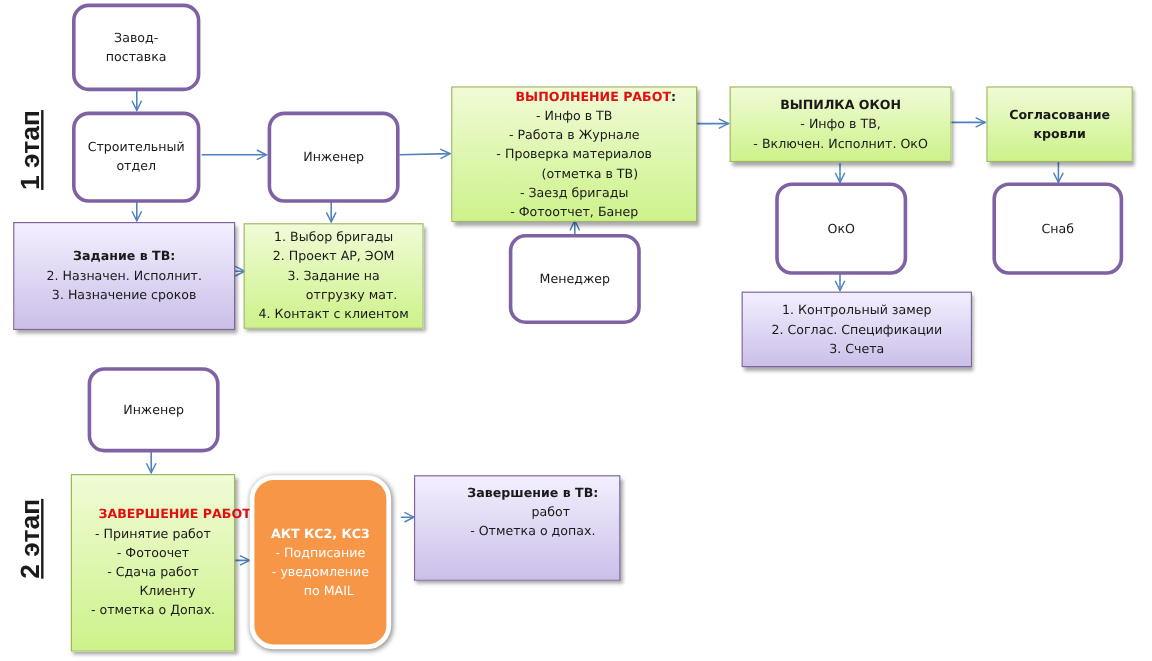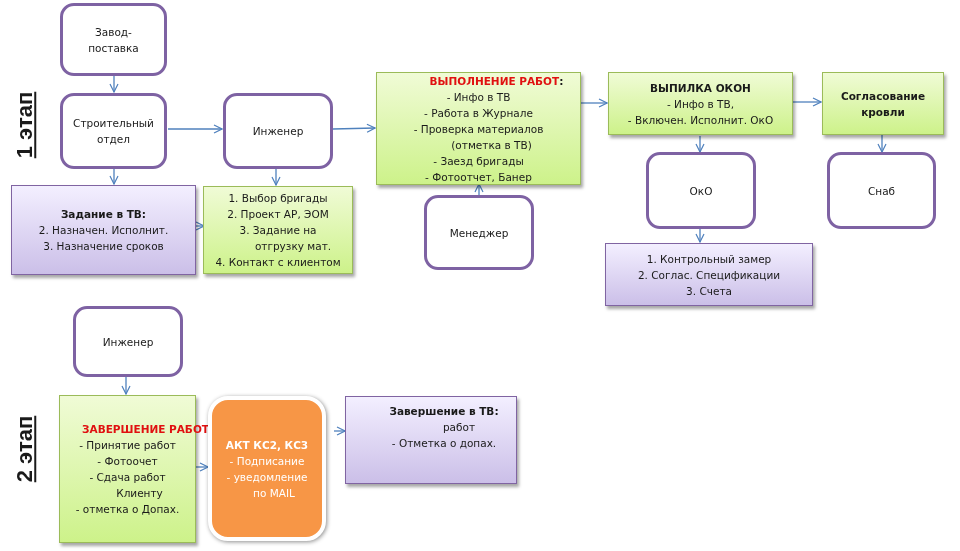--- a/index.html
+++ b/index.html
@@ -97,21 +97,21 @@
 <div class="node green" style="left:608px; top:72px; width:185px; height:63px;">
   <span class="line bold">ВЫПИЛКА  ОКОН</span>
   <span class="line">-    Инфо в ТВ,</span>
   <span class="line">-    Включен.  Исполнит. ОкО</span>
 </div>
 
 <div class="node role" style="left:646px; top:152px; width:110px; height:77px;">
   <span class="line">ОкО</span>
 </div>
 
-<div class="node purple" style="left:605px; top:243px; width:208px; height:63px;">
+<div class="node purple" style="left:618px; top:243px; width:192px; height:63px;">
   <span class="line">1.    Контрольный замер</span>
   <span class="line">2. Соглас. Спецификации</span>
   <span class="line">3. Счета</span>
 </div>
 
 <div class="node green" style="left:822px; top:72px; width:122px; height:63px;">
   <span class="line bold">Согласование</span>
   <span class="line bold">кровли</span>
 </div>
 

